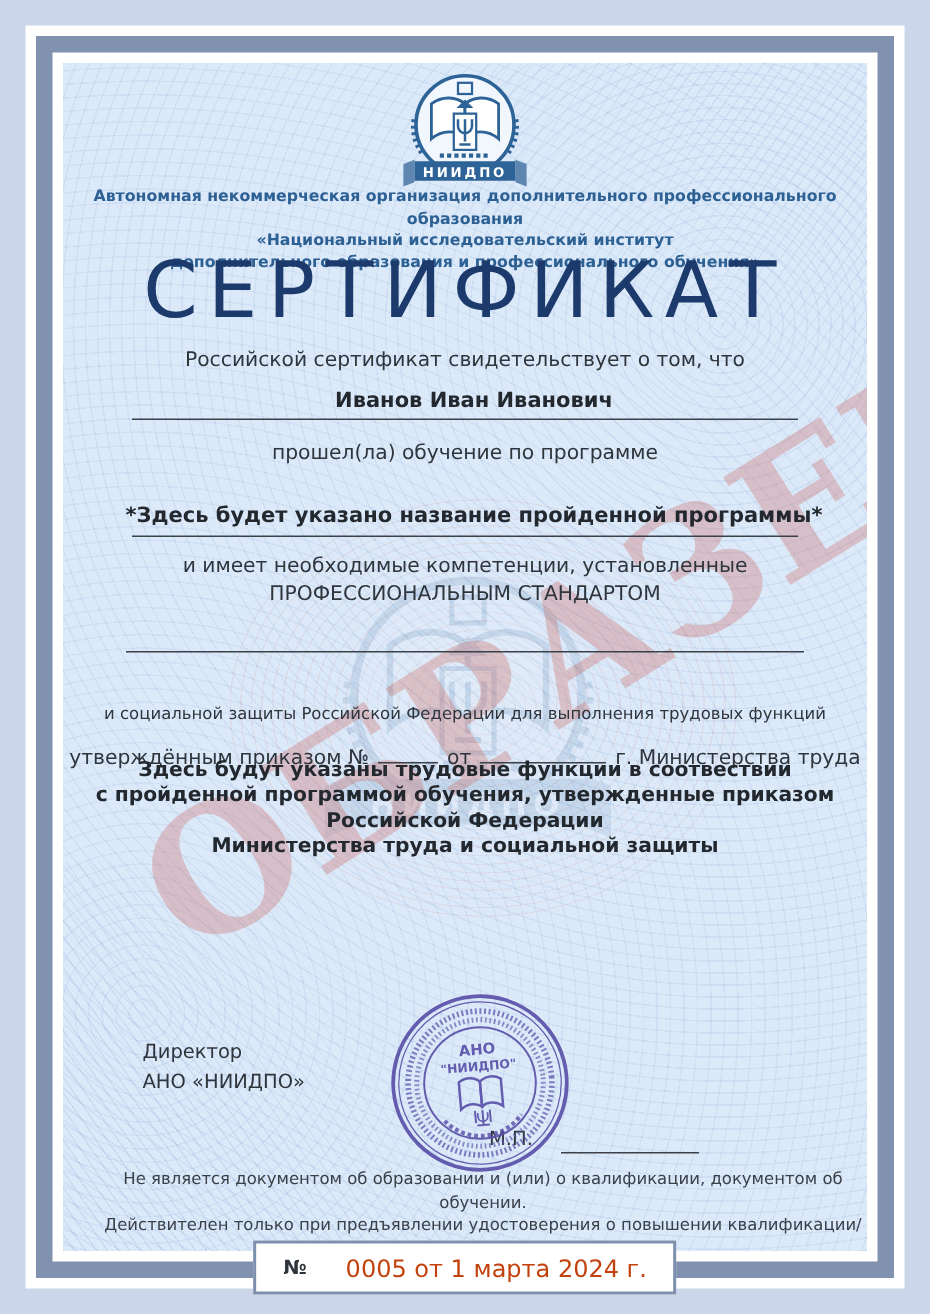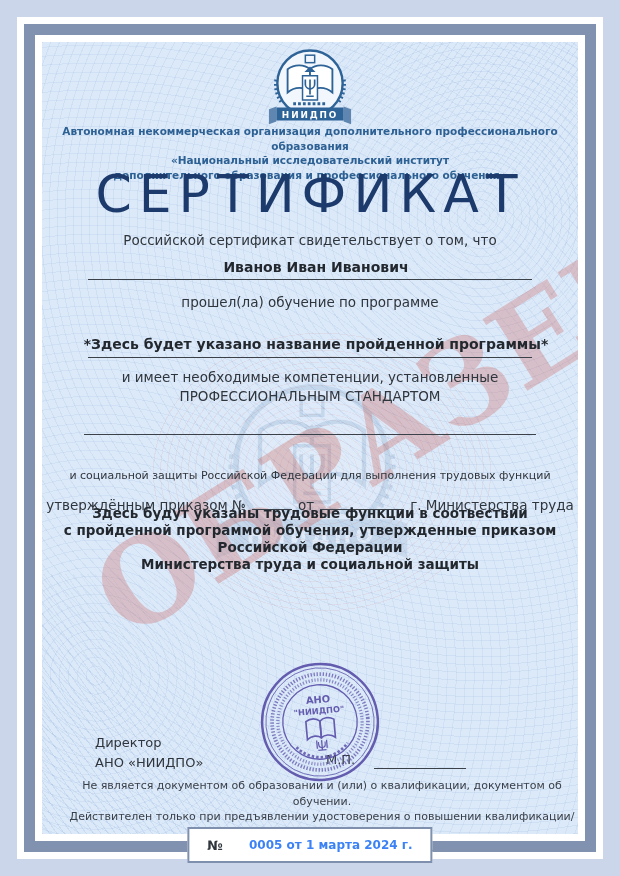--- a/index.html
+++ b/index.html
@@ -53,30 +53,30 @@
   .competence{top:369px;font-size:13.5px;}
   .standard{top:388px;font-size:13.5px;}
   .rule-blank{left:84px;width:452px;top:434px;}
   .order1{top:450px;font-size:13.5px;margin-top:47px;}
   .order2{top:469px;font-size:11px;}
   .blank{display:inline-block;border-bottom:1.5px solid #3a4149;height:11px;vertical-align:baseline;}
   .blank-1{width:40px;margin:0 6px;}
   .blank-2{width:84px;margin:0 6px;}
   .functions{top:505px;font-size:13.5px;font-weight:bold;line-height:17px;color:#23282e;}
   .stamp{position:absolute;left:258px;top:660px;width:124px;transform:rotate(-5deg);opacity:.92;z-index:2;}
-  .director{position:absolute;left:95px;top:733px;font-size:13px;line-height:20px;text-align:left;color:#2f353c;}
+  .director{position:absolute;left:95px;top:692px;font-size:13px;line-height:20px;text-align:left;color:#2f353c;}
   .mp{position:absolute;left:326px;top:752px;font-size:13px;color:#2f353c;}
   .mp-line{left:374px;width:92px;top:768px;border-bottom-width:1.5px;}
   .disclaimer{top:778px;font-size:11px;line-height:15.5px;color:#3a4049;padding-left:24px;}
   .number-box{
     position:absolute;left:50%;transform:translateX(-50%);top:827px;height:36px;z-index:5;
     background:#ffffff;border:2.5px solid #7e90ae;display:flex;align-items:center;
     padding:0 18px;box-sizing:border-box;min-width:214px;}
   .number-label{font-size:13px;font-weight:bold;color:#2f353c;margin-right:26px;}
-  .number-value{font-size:12px;font-weight:bold;color:#3b82f6;white-space:nowrap;}
+  .number-value{font-size:16px;font-weight:normal;color:#c2410c;white-space:nowrap;}
   svg text{font-family:"DejaVu Sans","Liberation Sans",sans-serif;}
 </style>
 </head>
 <body>
 
 <div class="cert">
 
   <svg width="0" height="0" style="position:absolute">
     <defs>
       <symbol id="emblem" viewBox="0 0 120 96">

